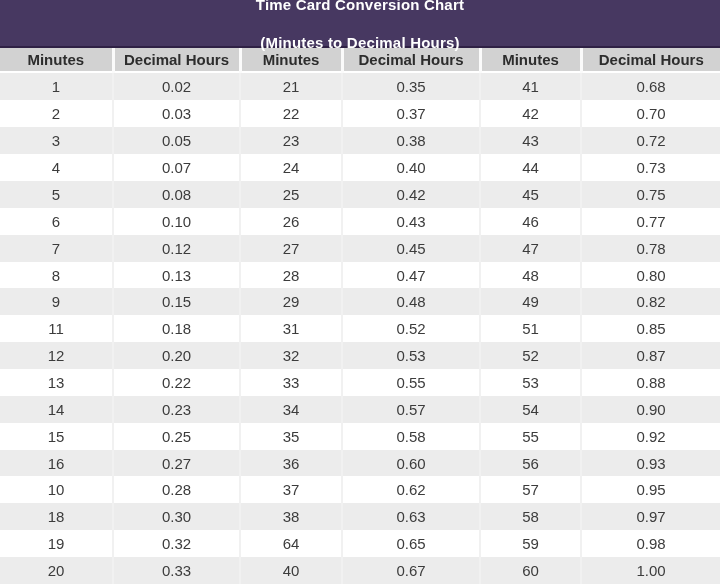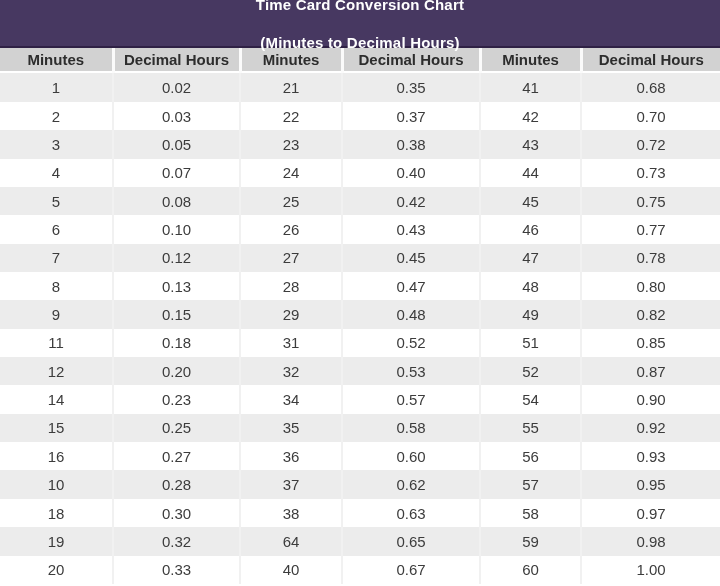--- a/index.html
+++ b/index.html
@@ -172,20 +172,28 @@
         </tr>
         <tr>
           <td>12</td>
           <td>0.20</td>
           <td>32</td>
           <td>0.53</td>
           <td>52</td>
           <td>0.87</td>
         </tr>
         <tr>
+          <td>13</td>
+          <td>0.22</td>
+          <td>33</td>
+          <td>0.55</td>
+          <td>53</td>
+          <td>0.88</td>
+        </tr>
+        <tr>
           <td>14</td>
           <td>0.23</td>
           <td>34</td>
           <td>0.57</td>
           <td>54</td>
           <td>0.90</td>
         </tr>
         <tr>
           <td>15</td>
           <td>0.25</td>

